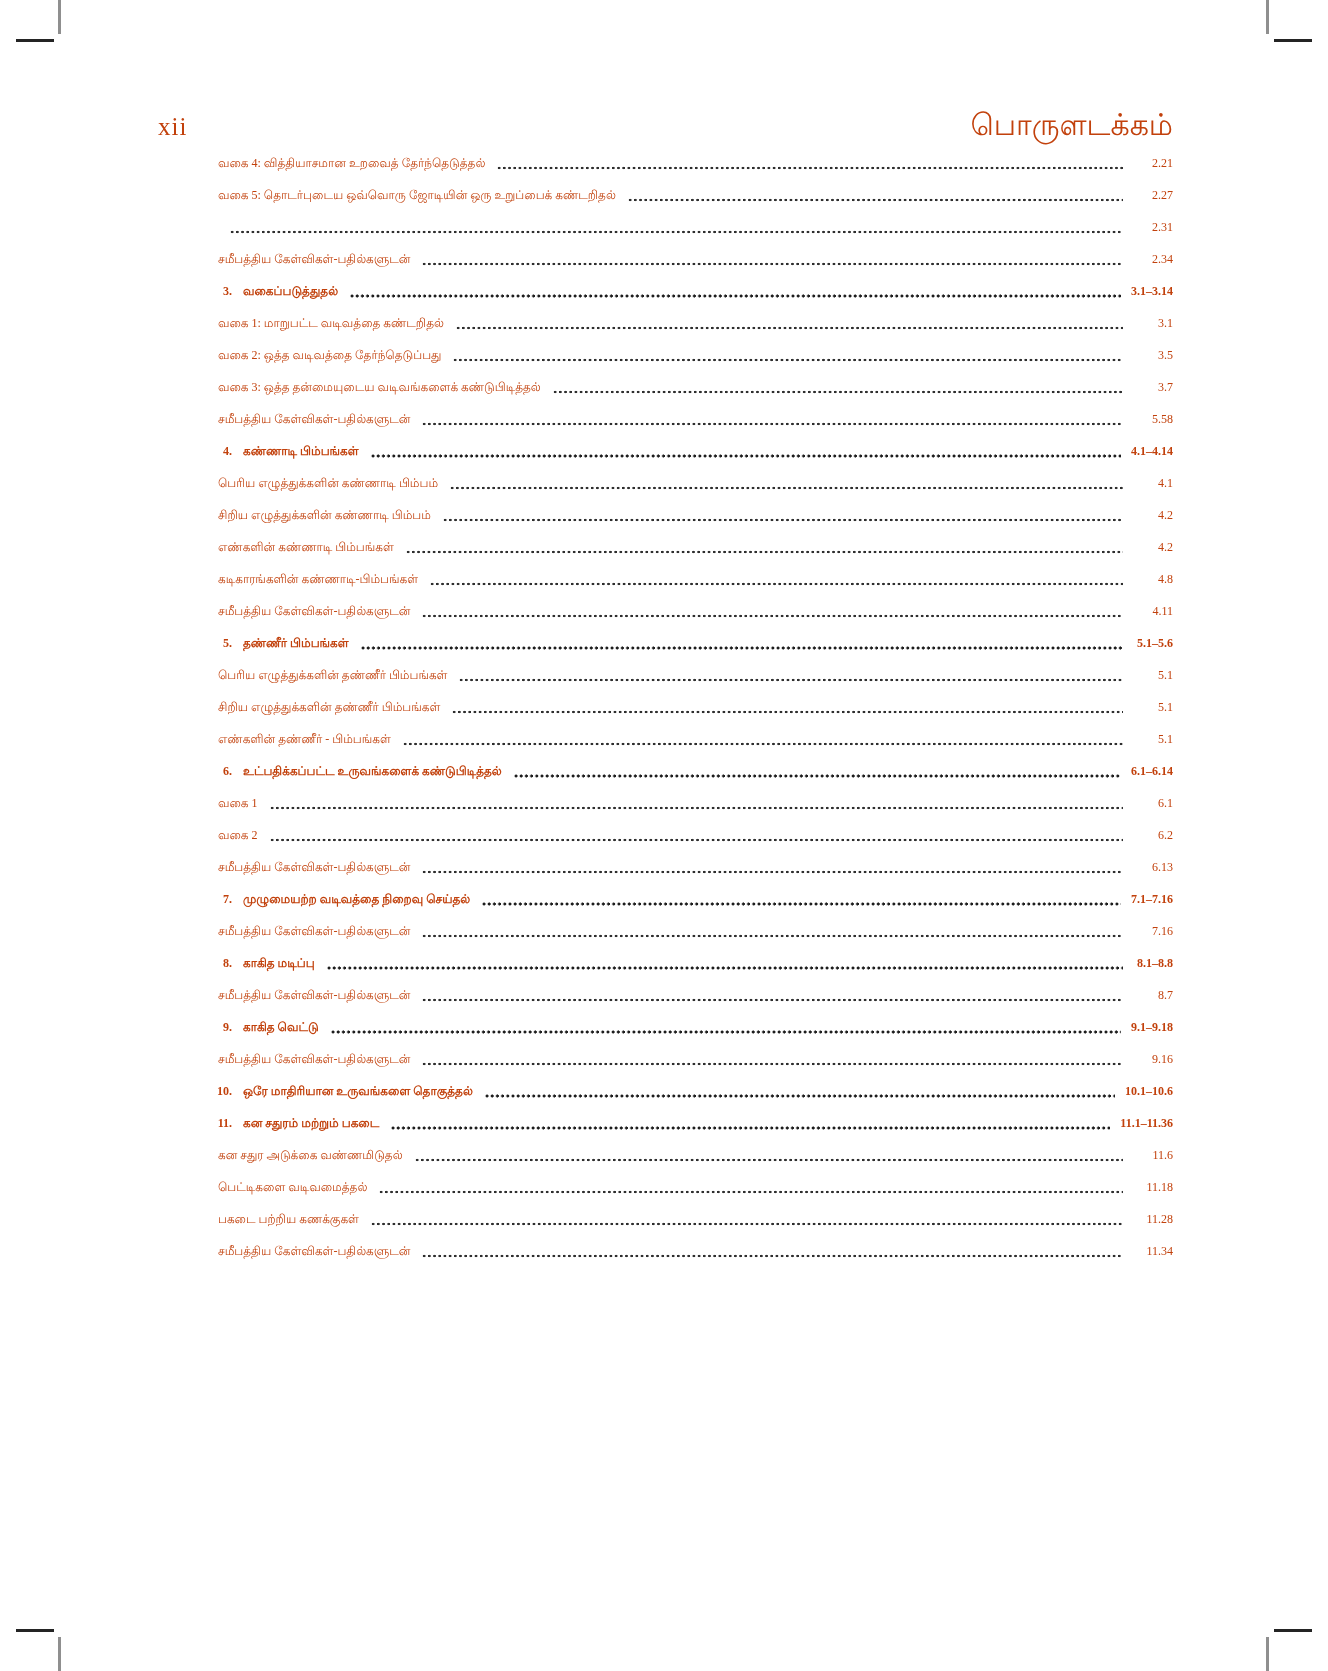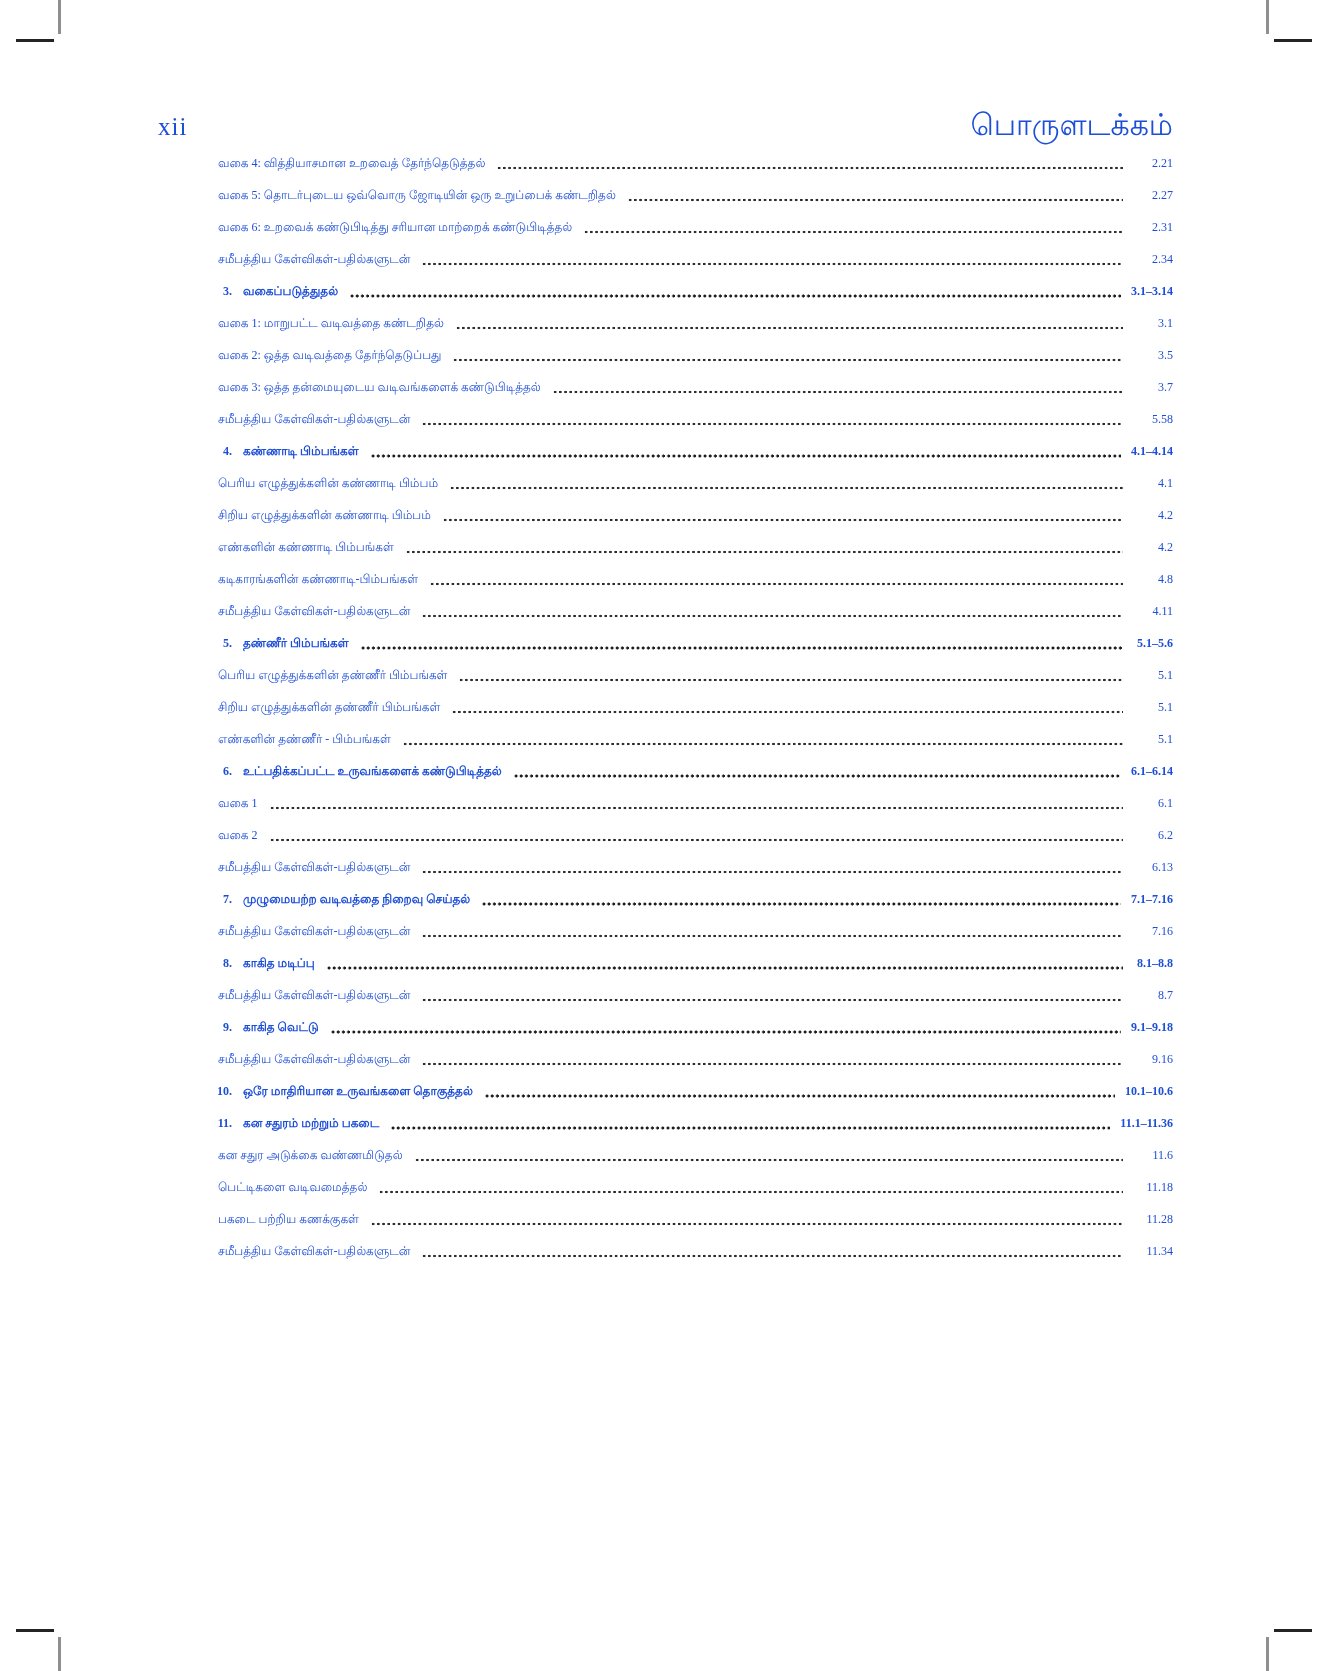--- a/index.html
+++ b/index.html
@@ -1,20 +1,20 @@
 <!DOCTYPE html>
 <html><head>
 <meta charset="utf-8">
 <style>
   html,body{margin:0;padding:0;background:#ffffff;}
   .sheet{
     position:relative;
     width:1328px;height:1671px;
     background:#ffffff;
-    color:#1d4ed8;
+    color:#c2410c;
     font-family:"Liberation Serif","DejaVu Serif",serif;
     overflow:hidden;
   }
   
   .crop{position:absolute;}
   .crop.v{width:3px;height:34px;background:#8f8f8f;}
   .crop.h{width:38px;height:3px;background:#242424;}
   .v.tl{left:58px;top:0;}      .h.tl{left:16px;top:39px;}
   .v.tr{left:1266px;top:0;}    .h.tr{left:1274px;top:39px;}
   .v.bl{left:58px;bottom:0;}   .h.bl{left:16px;bottom:39px;}
@@ -74,21 +74,20 @@
         <span class="title">வகை 4: வித்தியாசமான உறவைத் தேர்ந்தெடுத்தல்</span>
         <span class="dots"></span>
         <span class="page-num">2.21</span>
       </div>
       <div class="row sub">
         <span class="title">வகை 5: தொடர்புடைய ஒவ்வொரு ஜோடியின் ஒரு உறுப்பைக் கண்டறிதல்</span>
         <span class="dots"></span>
         <span class="page-num">2.27</span>
       </div>
       <div class="row sub">
-        <span class="title">வகை 6: உறவைக் கண்டுபிடித்து சரியான மாற்றைக் கண்டுபிடித்தல்</span>
         <span class="dots"></span>
         <span class="page-num">2.31</span>
       </div>
       <div class="row sub">
         <span class="title">சமீபத்திய கேள்விகள்-பதில்களுடன்</span>
         <span class="dots"></span>
         <span class="page-num">2.34</span>
       </div>
       <div class="row head">
         <span class="num">3.</span>

